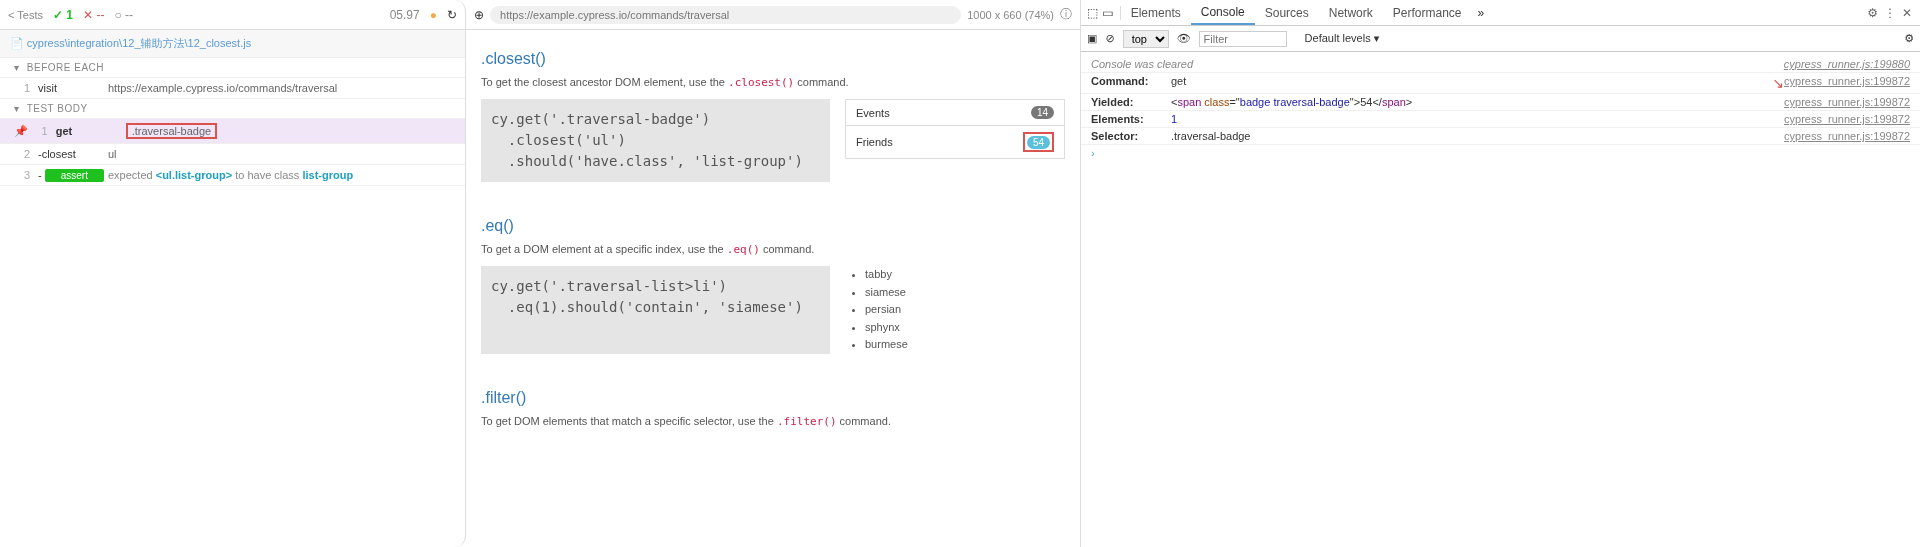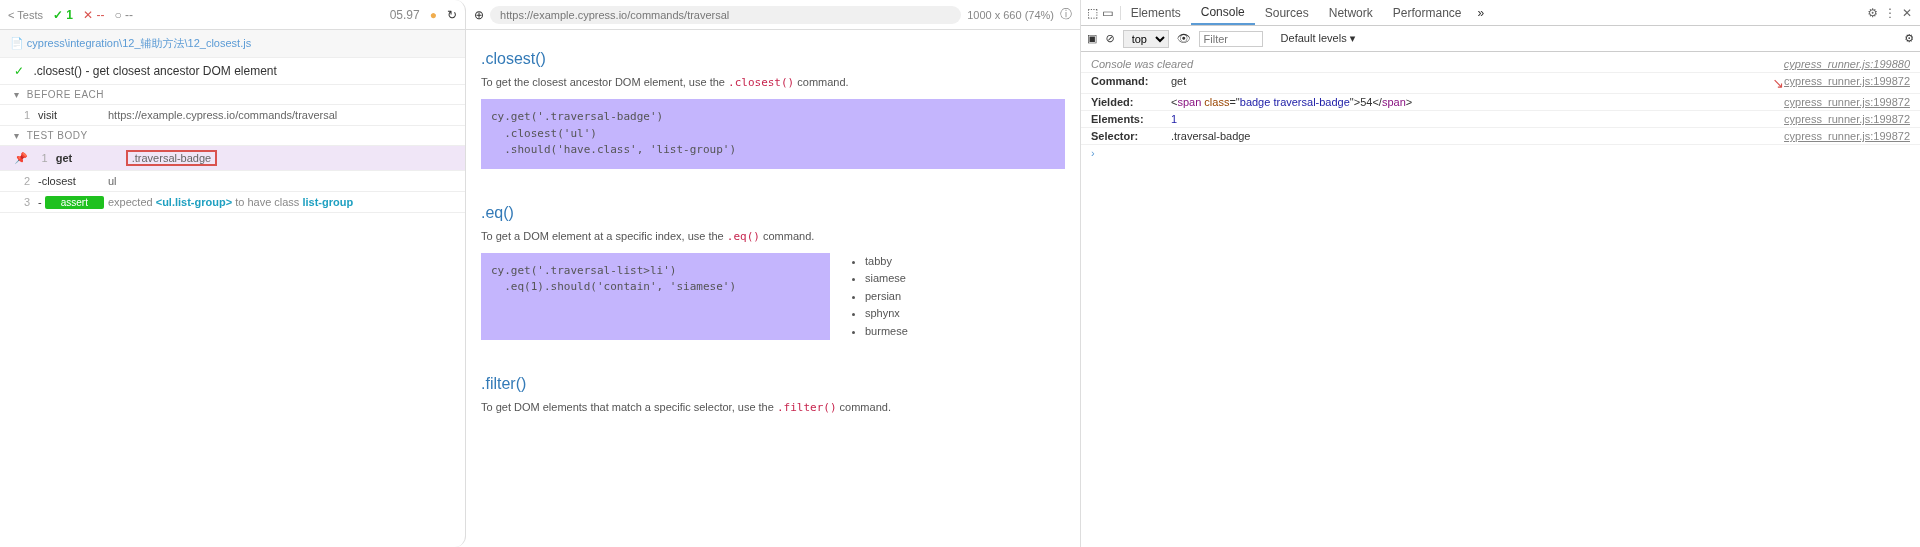--- a/index.html
+++ b/index.html
@@ -38,39 +38,39 @@
 
 .mid-panel { width: 615px; display: flex; flex-direction: column; border-right: 1px solid #ddd; }
 .url-bar { height: 30px; display: flex; align-items: center; padding: 0 8px; border-bottom: 1px solid #ddd; gap: 6px; }
 .url-input { flex: 1; background: #f0f0f0; border-radius: 12px; padding: 3px 10px; color: #777; font-size: 11px; }
 .viewport-info { color: #888; font-size: 11px; }
 .content { flex: 1; padding: 20px 15px; overflow: auto; }
 .method-title { color: #337ab7; font-size: 16px; margin-bottom: 8px; }
 .method-desc { color: #555; font-size: 11px; margin-bottom: 10px; }
 .method-desc .code { color: #c7254e; font-family: Consolas, monospace; }
 .example-row { display: flex; gap: 15px; margin-bottom: 35px; }
-.code-block { background: #c4b5fd; padding: 10px; font-family: Consolas, monospace; font-size: 11px; color: #555; flex: 1; white-space: pre; line-height: 1.5; }
+.code-block { background: #e5e5e5; padding: 10px; font-family: Consolas, monospace; font-size: 14px; color: #555; flex: 1; white-space: pre; line-height: 1.5; }
 .list-group { width: 220px; }
 .list-item { background: #fff; border: 1px solid #ddd; padding: 6px 10px; font-size: 11px; display: flex; justify-content: space-between; align-items: center; }
 .list-item + .list-item { border-top: none; }
 .badge { background: #777; color: #fff; border-radius: 8px; padding: 1px 6px; font-size: 10px; }
 .badge.highlight { background: #5bc0de; }
 .red-highlight-box { border: 2px solid #d9534f; padding: 2px; }
 .cat-list { list-style: disc; padding-left: 20px; font-size: 11px; color: #555; line-height: 1.6; }
 
 
 .right-panel { width: 839px; display: flex; flex-direction: column; background: #fff; }
 .devtools-tabs { height: 26px; display: flex; align-items: center; border-bottom: 1px solid #ccc; font-size: 12px; }
 .dt-tab { padding: 4px 10px; color: #555; cursor: pointer; }
 .dt-tab.active { border-bottom: 2px solid #5b9bd5; color: #333; }
 .dt-icons-left { display: flex; gap: 4px; padding: 0 6px; border-right: 1px solid #ddd; }
 .dt-icons-right { margin-left: auto; display: flex; gap: 6px; padding: 0 8px; color: #666; }
 .console-toolbar { height: 26px; display: flex; align-items: center; border-bottom: 1px solid #ccc; padding: 0 6px; gap: 8px; font-size: 11px; }
 .console-toolbar select { font-size: 11px; border: 1px solid #ccc; padding: 1px 4px; }
-.console-toolbar input { font-size: 11px; border: 1px solid #ccc; padding: 1px 4px; width: 64px; }
+.console-toolbar input { font-size: 11px; border: 1px solid #ccc; padding: 1px 4px; width: 88px; }
 .console-body { flex: 1; font-family: Consolas, monospace; font-size: 11px; padding: 4px 0; overflow: auto; }
 .console-line { display: flex; padding: 2px 10px; border-bottom: 1px solid #f0f0f0; }
 .console-line .label { width: 80px; font-weight: bold; }
 .console-line .value { flex: 1; }
 .console-line .src { color: #888; text-decoration: underline; margin-left: auto; }
 .console-line.italic { font-style: italic; color: #888; }
 .tag-span { color: #881280; }
 .attr-name { color: #994500; }
 .attr-val { color: #1a1aa6; }
 .num-blue { color: #1a1aa6; }
@@ -87,24 +87,20 @@
     <span class="fail">✕ --</span>
     <span class="pending">○ --</span>
     <span class="time">05.97</span>
     <span class="dot-orange">●</span>
     <span>↻</span>
   </div>
   <div class="file-path">
     <span class="file-icon">📄</span>
     <span class="file-text">cypress\integration\12_辅助方法\12_closest.js</span>
   </div>
-  <div class="test-item">
-    <span class="check">✓</span>
-    <span>.closest() - get closest ancestor DOM element</span>
-  </div>
   <div class="section-hdr">
     <span class="caret">▾</span>
     <span>BEFORE EACH</span>
   </div>
   <div class="cmd-row">
     <span class="cmd-num">1</span>
     <span class="cmd-name">visit</span>
     <span class="cmd-arg">https://example.cypress.io/commands/traversal</span>
   </div>
   <div class="section-hdr">
@@ -141,20 +137,30 @@
   <div class="content">
 
     <div class="method-title">.closest()</div>
     <div class="method-desc">
       <span>To get the closest ancestor DOM element, use the </span><span class="code">.closest()</span><span> command.</span>
     </div>
     <div class="example-row">
       <div class="code-block">cy.get('.traversal-badge')
   .closest('ul')
   .should('have.class', 'list-group')</div>
+      <div class="list-group">
+        <div class="list-item">
+          <span>Events</span>
+          <span class="badge">14</span>
+        </div>
+        <div class="list-item">
+          <span>Friends</span>
+          <span class="red-highlight-box"><span class="badge highlight">54</span></span>
+        </div>
+      </div>
     </div>
 
     <div class="method-title">.eq()</div>
     <div class="method-desc">
       <span>To get a DOM element at a specific index, use the </span><span class="code">.eq()</span><span> command.</span>
     </div>
     <div class="example-row">
       <div class="code-block">cy.get('.traversal-list&gt;li')
   .eq(1).should('contain', 'siamese')</div>
       <ul class="cat-list" style="width:220px">

